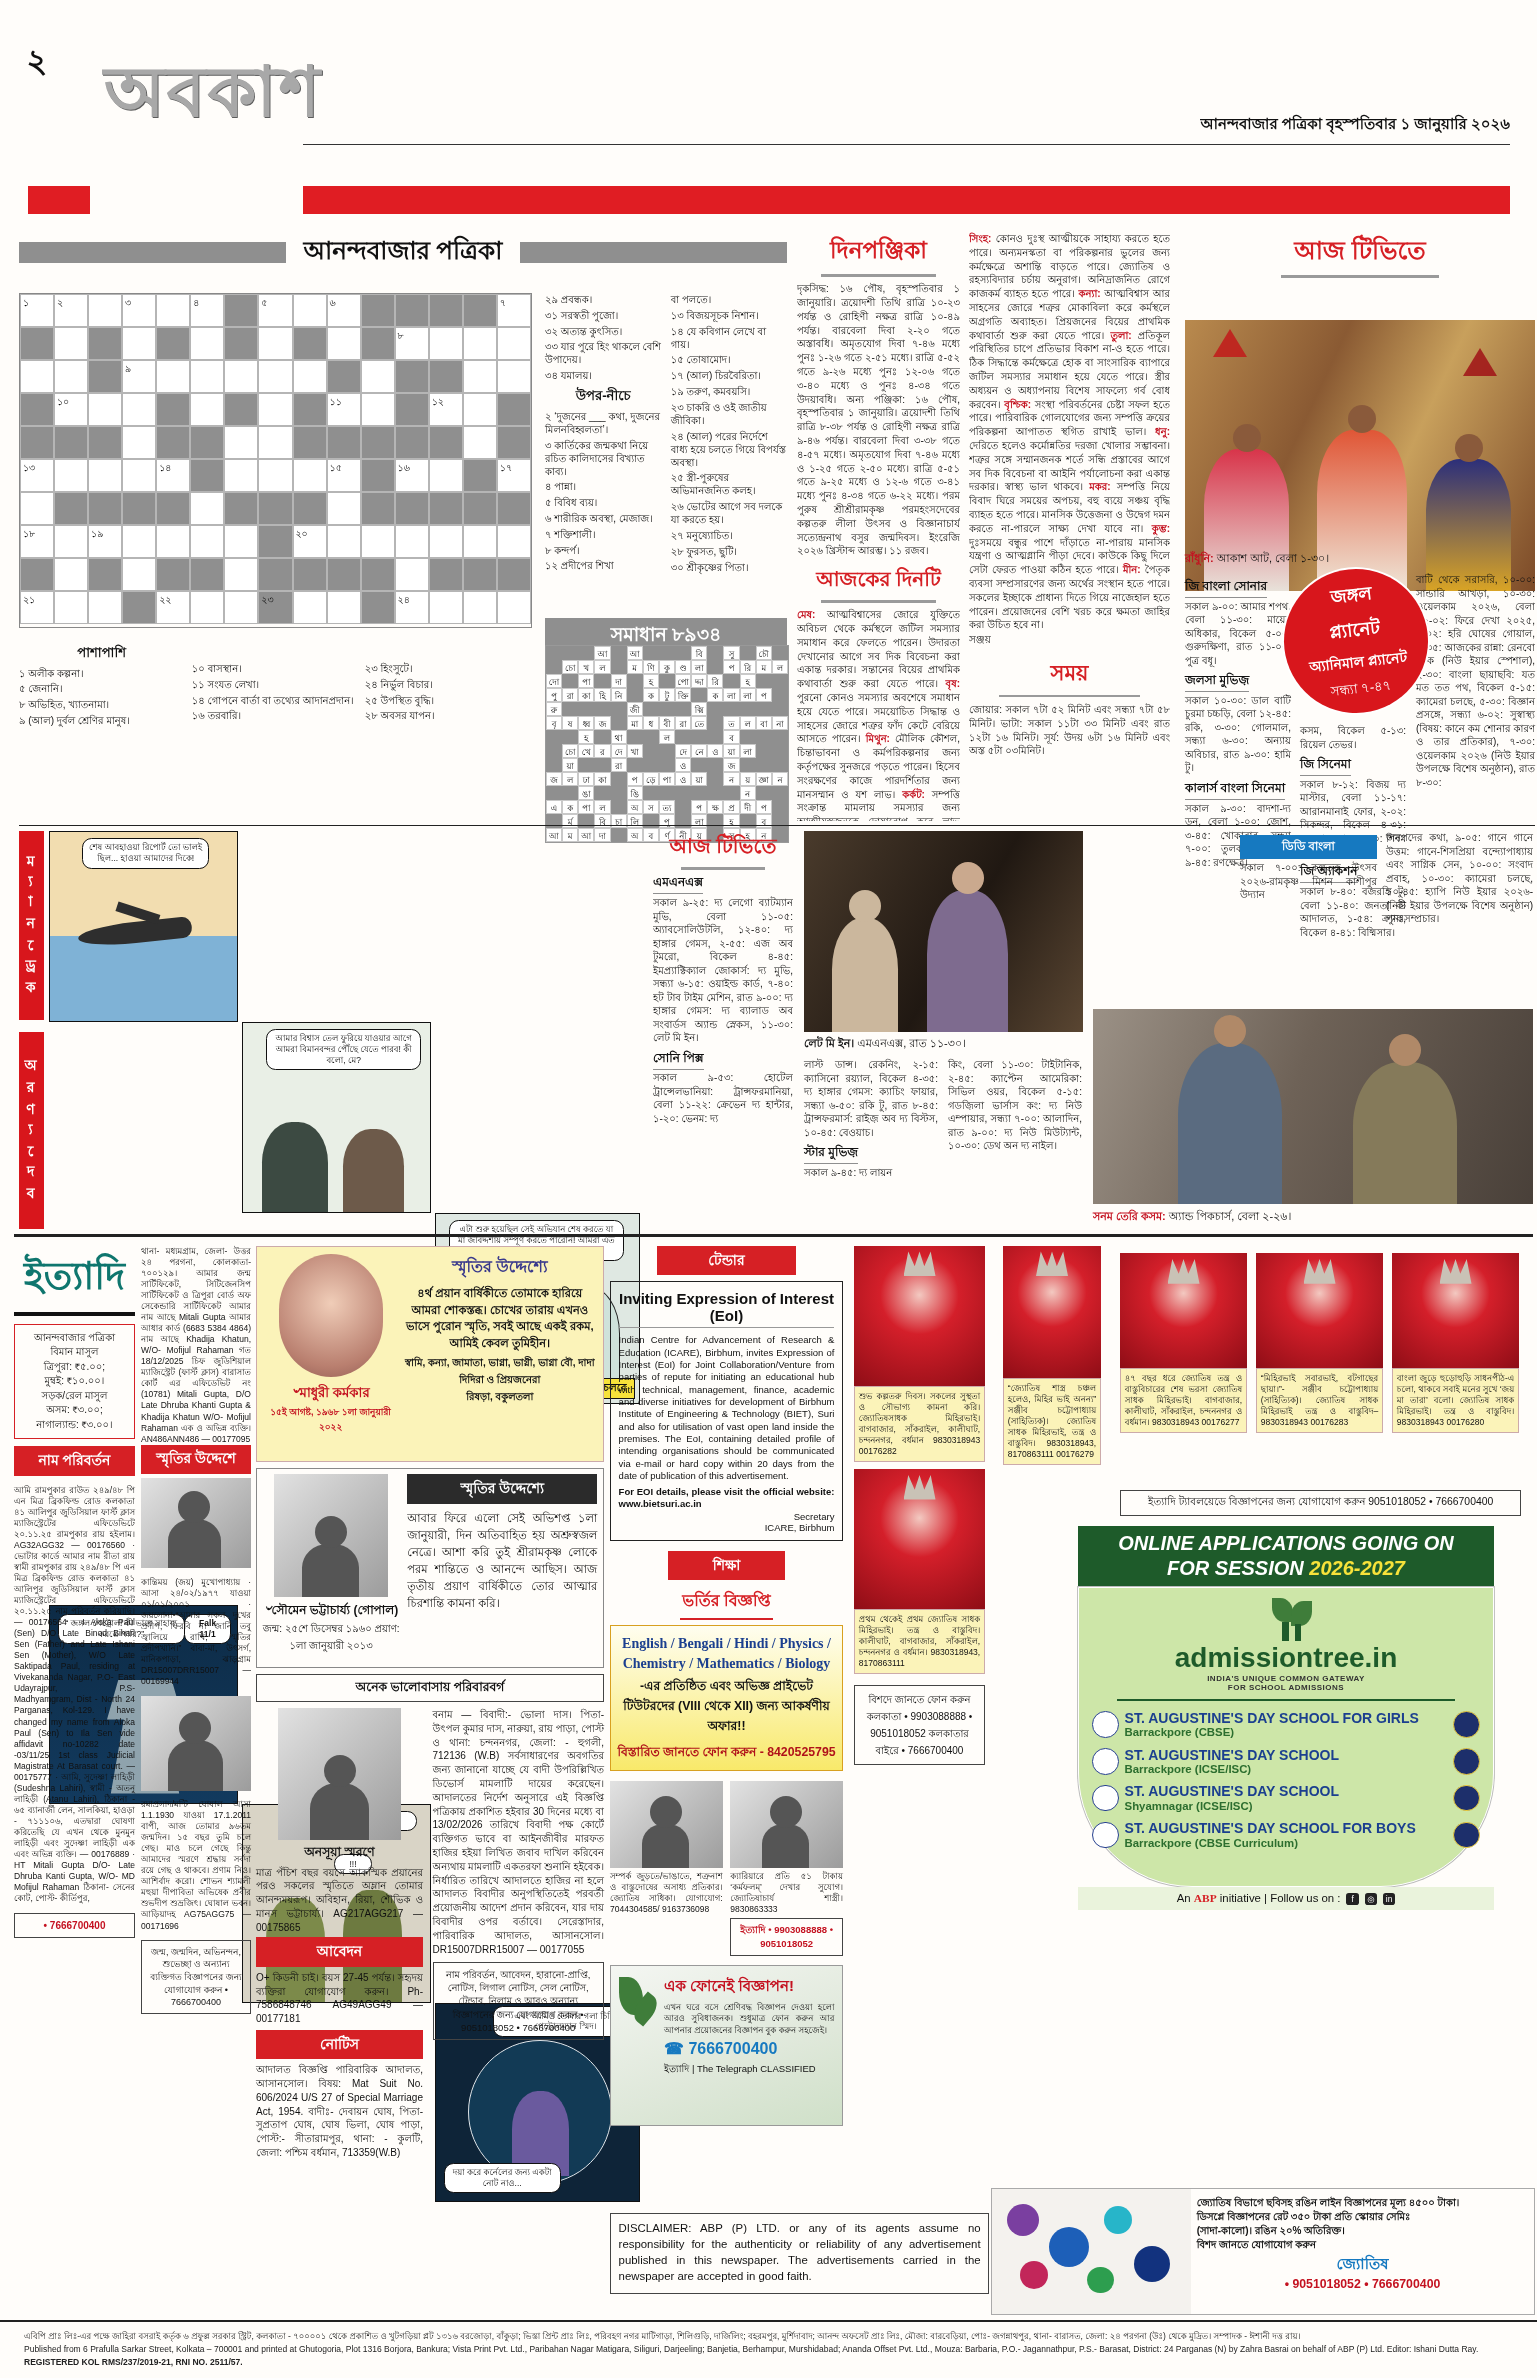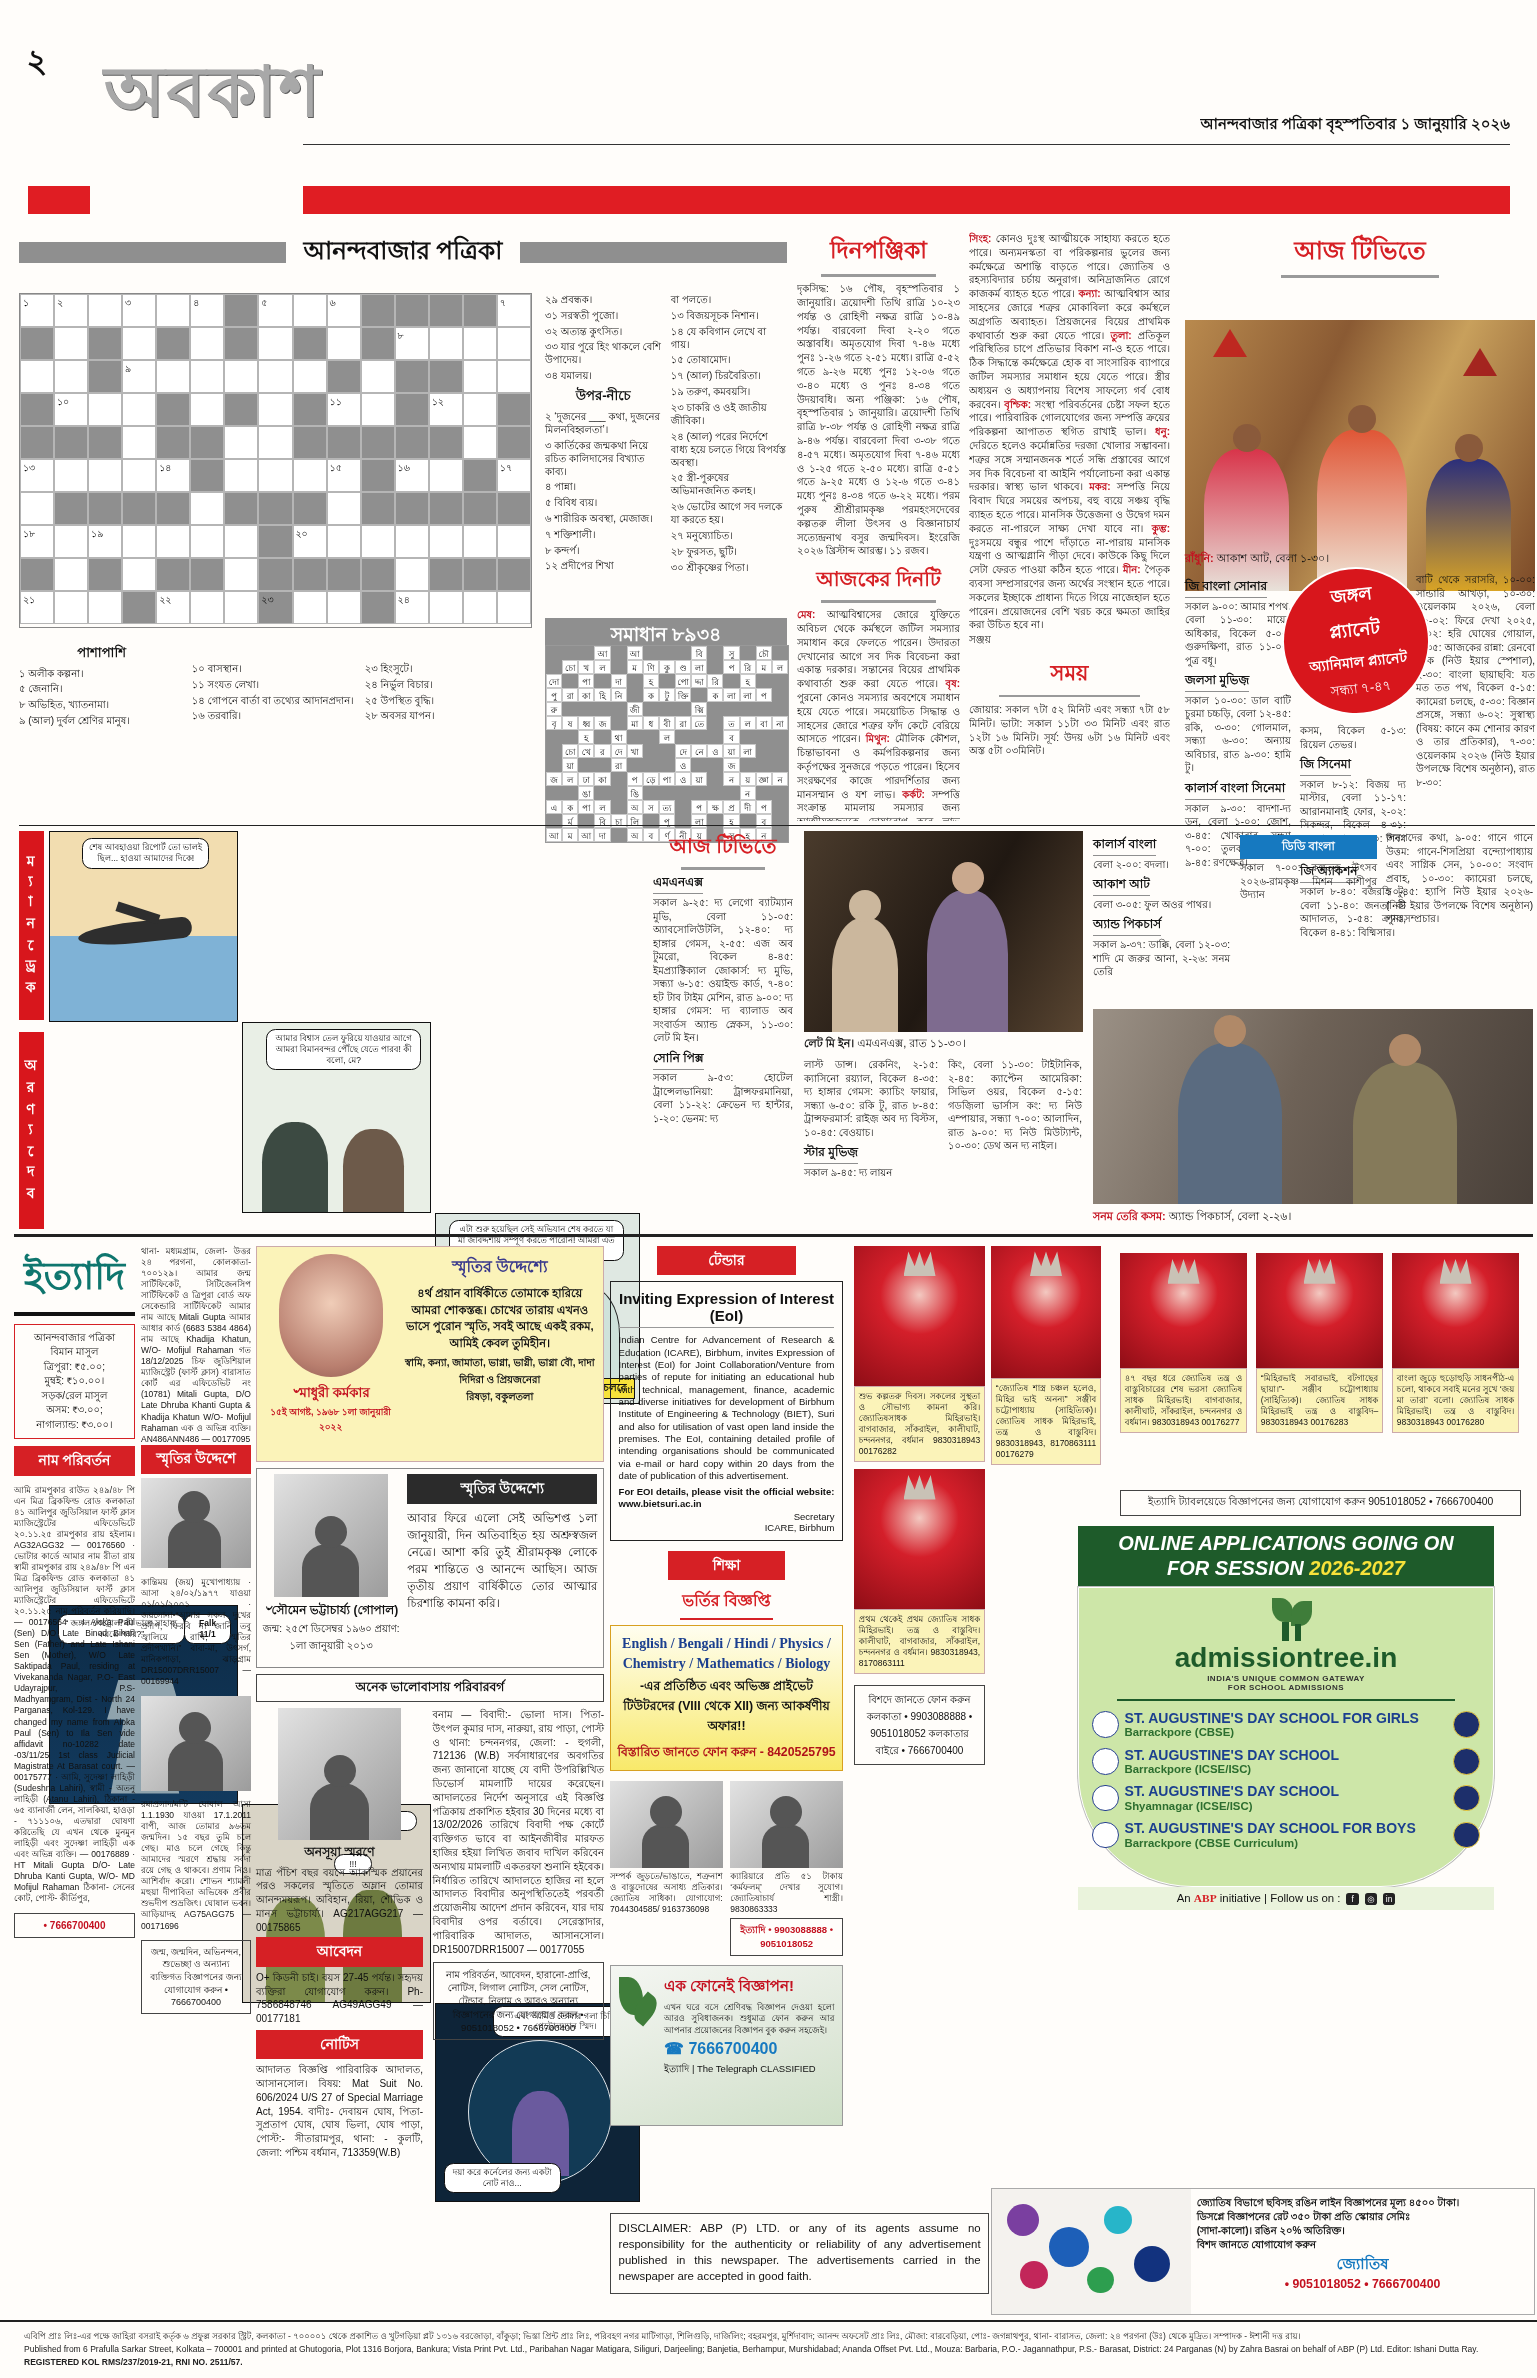--- a/index.html
+++ b/index.html
@@ -697,21 +697,20 @@
       <div class="ch-items">লাস্ট ডান্স। রেকনিং, ২-১৫: ক্যাসিনো রয়্যাল, বিকেল ৪-৩৫: দ্য হাঙ্গার গেমস: ক্যাচিং ফায়ার, সন্ধ্যা ৬-৫০: রকি টু, রাত ৮-৪৫: ট্রান্সফরমার্স: রাইজ় অব দ্য বিস্টস, ১০-৪৫: বেওয়াচ।</div>
       <div class="ch-name">স্টার মুভিজ়</div>
       <div class="ch-items">সকাল ৯-৪৫: দ্য লায়ন</div>
     </div>
     <div class="abs" style="left:144px;top:227px;width:134px;">
       <div class="ch-items">কিং, বেলা ১১-৩০: টাইটানিক, ২-৪৫: ক্যাপ্টেন আমেরিকা: সিভিল ওয়র, বিকেল ৫-১৫: গডজ়িলা ভার্সাস কং: দ্য নিউ এম্পায়ার, সন্ধ্যা ৭-০০: আলাদিন, রাত ৯-০০: দ্য নিউ মিউট্যান্ট, ১০-৩০: ডেথ অন দ্য নাইল।</div>
     </div>
   </section>
 
   <section class="abs" style="left:1093px;top:831px;width:440px;height:397px;">
-    <div class="abs" style="left:0;top:0;width:137px;"><div class="ch-name">কালার্স বাংলা</div><div class="ch-items">বেলা ২-০০: বদলা।</div><div class="ch-name">আকাশ আট</div><div class="ch-items">বেলা ৩-০৫: ফুল অওর পাথর।</div><div class="ch-name">অ্যান্ড পিকচার্স</div><div class="ch-items">সকাল ৯-৩৭: ডাক্কি, বেলা ১২-০৩: শাদি মে জরুর আনা, ২-২৬: সনম তেরি</div></div>
     <div class="abs" style="left:147px;top:0;width:137px;">
       <div class="ddblue">ডিডি বাংলা</div>
       <div class="ch-items">সকাল ৭-০০: কল্পতরু উৎসব ২০২৬-রামকৃষ্ণ মিশন কাশীপুর উদ্যান</div>
     </div>
     <div class="abs" style="left:293px;top:0;width:147px;">
       <div class="ch-items">জনপদের কথা, ৯-০৫: গানে গানে উত্তম: গানে-শিসপ্রিয়া বন্দ্যোপাধ্যায় এবং সাগ্নিক সেন, ১০-০০: সংবাদ প্রবাহ, ১০-৩০: ক্যামেরা চলছে, ১০-৪৫: হ্যাপি নিউ ইয়ার ২০২৬-(নিউ ইয়ার উপলক্ষে বিশেষ অনুষ্ঠান) পুনঃসম্প্রচার।</div>
     </div>
     <div class="photo ph-sanam abs" style="left:0;top:178px;width:440px;height:195px;">
       <div class="sil" style="left:85px;width:104px;height:161px;background:#5a6b80;">
           <div class="head" style="background:#b08968;"></div>
@@ -867,21 +866,21 @@
         </div>
       <div class="ybox tiny" style="padding:3.8px;">শুভ কল্পতরু দিবস। সকলের সুস্থতা ও সৌভাগ্য কামনা করি। জ্যোতিষসাধক মিহিরভাই। বাগবাজার, সাঁকরাইল, কালীঘাট, চন্দননগর, বর্ধমান 9830318943  00176282</div>
       <div class="photo ph-deity" style="width:100%;height:140px;margin-top:7.6px;">
           <div class="crown"></div>
         </div>
       <div class="ybox tiny" style="padding:3.8px;">প্রথম থেকেই প্রথম জ্যোতিষ সাধক মিহিরভাই। তন্ত্র ও বাস্তুবিদ। কালীঘাট, বাগবাজার, সাঁকরাইল, চন্দননগর ও বর্ধমান। 9830318943, 8170863111</div>
       <div class="borderbox" style="margin-top:11.4px;font-size:10px;line-height:1.7;">বিশদে জানতে ফোন করুন কলকাতা • 9903088888 • 9051018052 কলকাতার বাইরে • 7666700400</div>
     </div>
 
     <div class="abs" style="left:977px;top:3.8px;width:542px;">
-      <div class="abs" style="left:0;top:0;width:110px;">
+      <div class="abs" style="left:12px;top:0;width:98px;">
         <div class="photo ph-deity" style="width:100%;height:132px;">
             <div class="crown"></div>
           </div>
         <div class="ybox tiny" style="padding:3.8px;">“জ্যোতিষ শাস্ত্র চঞ্চল হলেও, মিহির ভাই অনন্য” সঞ্জীব চট্টোপাধ্যায় (সাহিত্যিক)। জ্যোতিষ সাধক মিহিরভাই, তন্ত্র ও বাস্তুবিদ। 9830318943, 8170863111  00176279</div>
       </div>
       <div class="abs" style="left:129px;top:7.6px;width:127px;">
         <div class="photo ph-deity" style="width:100%;height:115px;">
             <div class="crown"></div>
           </div>
         <div class="ybox tiny" style="padding:3.8px;">৪৭ বছর ধরে জ্যোতিষ তন্ত্র ও বাস্তুবিচারের শেষ ভরসা জ্যোতিষ সাধক মিহিরভাই। বাগবাজার, কালীঘাট, সাঁকরাইল, চন্দননগর ও বর্ধমান। 9830318943  00176277</div>

